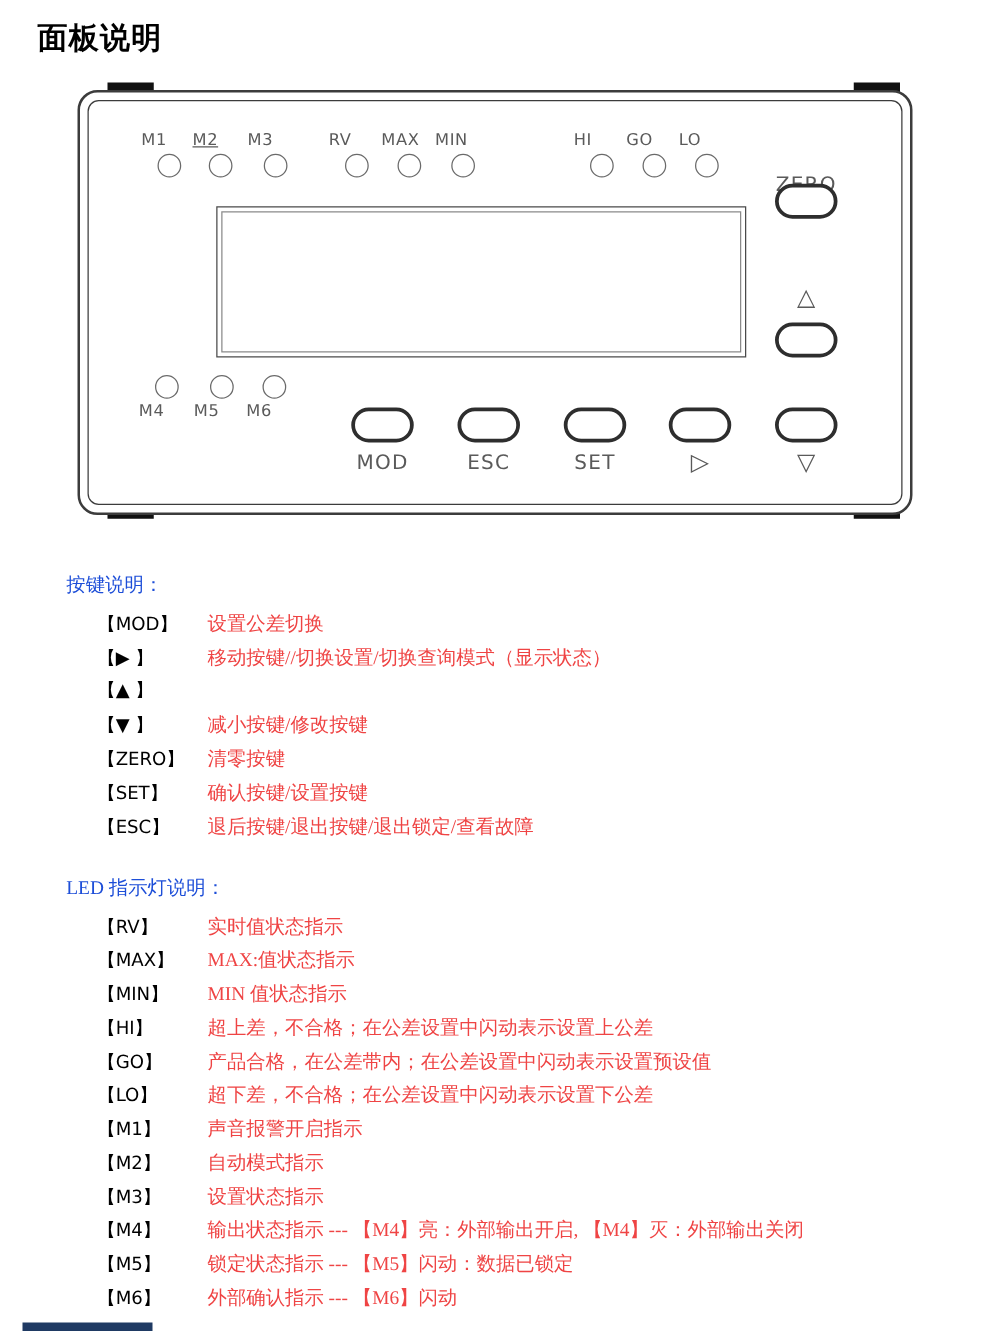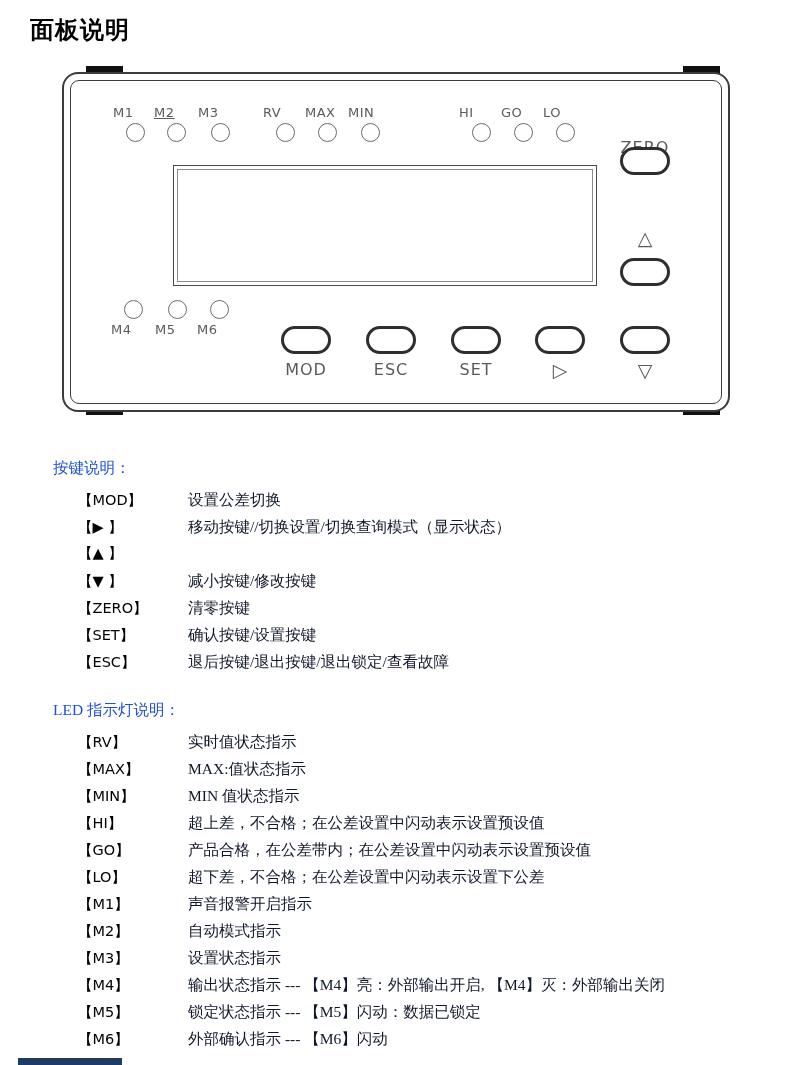--- a/index.html
+++ b/index.html
@@ -69,28 +69,28 @@
   .section{
     position:absolute;left:53px;width:720px;
     font-size:15.5px;color:#111;
   }
   .section-heading{
     font-size:15.5px;color:#1d4ed8;margin:0 0 7px 0;font-weight:normal;
   }
   .spec-row{
     display:flex;align-items:baseline;
     height:27px;line-height:27px;
-    padding-left:25px;white-space:nowrap;gap:22px;
+    padding-left:25px;white-space:nowrap;
   }
   .spec-key{
     min-width:88px;
     font-family:"DejaVu Sans", sans-serif;
     font-size:14.5px;color:#000;
   }
-  .spec-desc{font-size:15.5px;color:#0f172a;}
+  .spec-desc{font-size:15.5px;color:#ef4444;}
   
   .footer-bar{
     position:absolute;left:18px;bottom:0;width:104px;height:7px;
   }
 </style>
 </head>
 <body>
 
 <div class="page">
 
@@ -219,21 +219,21 @@
     <div class="spec-row">
         <span class="spec-key">【MAX】</span>
         <span class="spec-desc">MAX:值状态指示</span>
       </div>
     <div class="spec-row">
         <span class="spec-key">【MIN】</span>
         <span class="spec-desc">MIN 值状态指示</span>
       </div>
     <div class="spec-row">
         <span class="spec-key">【HI】</span>
-        <span class="spec-desc">超上差，不合格；在公差设置中闪动表示设置预设值</span>
+        <span class="spec-desc">超上差，不合格；在公差设置中闪动表示设置上公差</span>
       </div>
     <div class="spec-row">
         <span class="spec-key">【GO】</span>
         <span class="spec-desc">产品合格，在公差带内；在公差设置中闪动表示设置预设值</span>
       </div>
     <div class="spec-row">
         <span class="spec-key">【LO】</span>
         <span class="spec-desc">超下差，不合格；在公差设置中闪动表示设置下公差</span>
       </div>
     <div class="spec-row">

